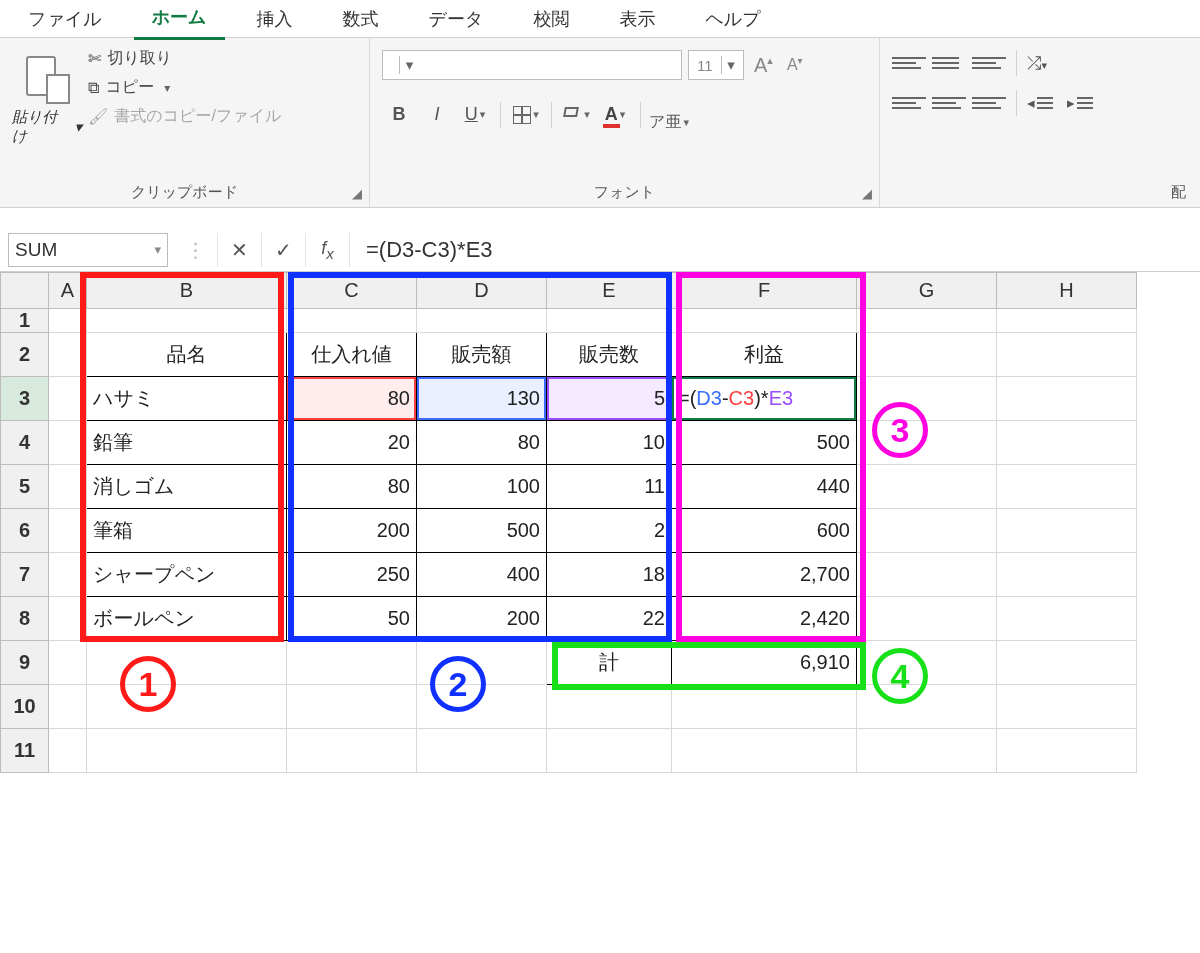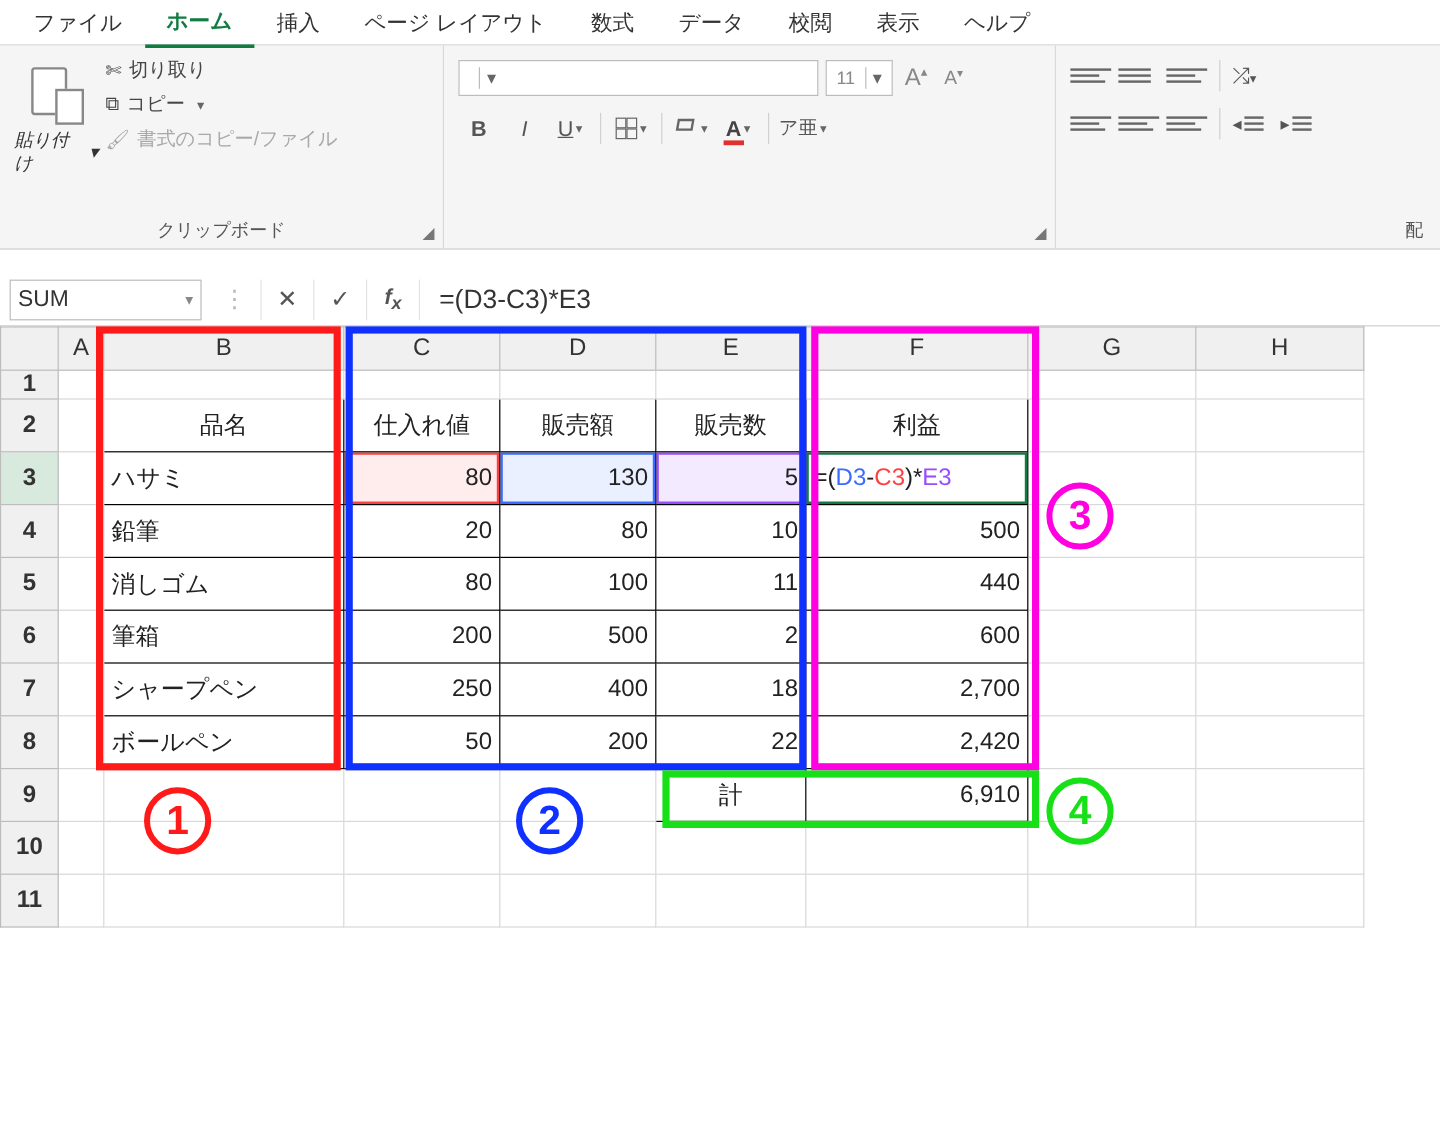--- a/index.html
+++ b/index.html
@@ -14,21 +14,21 @@
     position: relative;
   }
   
   .ribbon-tabs {
     display: flex;
     align-items: center;
     height: 38px;
     background: #fff;
     border-bottom: 1px solid #d0d0d0;
     padding-left: 10px;
-    gap: 1px;
+    gap: 14px;
   }
   .ribbon-tab {
     padding: 8px 18px;
     color: #333;
     font-size: 18px;
     cursor: pointer;
   }
   .ribbon-tab.active {
     color: #107c41;
     border-bottom: 3px solid #107c41;
@@ -114,21 +114,21 @@
   .fbtn .underline { text-decoration: underline; }
   .fbtn .dd { font-size:11px; margin-left:2px; color:#666;}
   .border-icon {
     width:18px; height:18px; display:grid; grid-template-columns:1fr 1fr; grid-template-rows:1fr 1fr;
   }
   .border-icon div { border:1px solid #666; }
   .fill-icon { width:18px;height:16px; }
   .fill-icon .bucket { width:14px;height:10px;border:2px solid #666; transform: skewX(-10deg);}
   .fontcolor-A { position:relative; display:inline-block; font-weight:bold; color:#444;}
   .fontcolor-A::after { content:""; position:absolute; left:-2px; right:-2px; bottom:-3px; height:4px; background:#e03030;}
-  .ruby-icon { font-size:16px; }
+  .ruby-icon { font-size:16px;margin-top:15px; }
   .sep { width:1px; height:26px; background:#d0d0d0; margin:0 4px;}
   
   .align-body { display:flex; flex-direction:column; gap:14px; padding-top:4px; flex:1;}
   .align-row { display:flex; gap:6px; align-items:center;}
   .align-btn {
     width:34px; height:26px; display:flex; flex-direction:column; justify-content:center; gap:3px;
   }
   .align-btn span { height:2px; background:#666; }
   .align-btn.top span:nth-child(1){width:100%;} .align-btn.top span:nth-child(2){width:70%;} .align-btn.top span:nth-child(3){width:85%;}
   .align-btn.mid { justify-content:center;} .align-btn.mid span{width:80%;}
@@ -143,21 +143,21 @@
   }
   .name-box {
     width:160px; height:34px; border:1px solid #bcbcbc; margin-left:8px;
     display:flex; align-items:center; justify-content:space-between; padding:0 6px;
     font-size:19px; color:#333;
   }
   .name-box .dd{ color:#888; font-size:13px;}
   .fx-btns { display:flex; align-items:center; gap:0; margin-left:6px;}
   .fx-btn { width:44px; height:34px; display:flex; align-items:center; justify-content:center; color:#555; font-size:20px; border-right:1px solid #e3e3e3;}
   .fx-btn.dots{ color:#b8b8b8;}
-  .fx-label { font-style:italic; font-size:18px;font-weight:bold;}
+  .fx-label { font-style:italic; font-size:18px;}
   .formula-input {
     flex:1; height:34px; display:flex; align-items:center; padding-left:16px;
     font-size:22px; color:#333;
   }
   
   .grid-wrap { position:relative; }
   table.sheet { border-collapse:collapse; table-layout:fixed; }
   .sheet th, .sheet td {
     border:1px solid #d8d8d8; height:44px; padding:0 6px; font-size:20px;
     background:#fff; color:#222;
@@ -200,21 +200,20 @@
   .circ.pink{color:#ff00e0;border-color:#ff00e0;}
   .circ.green{color:#18e018;border-color:#18e018;}
 </style>
 </head>
 <body>
 
 <div class="ribbon-tabs">
   <div class="ribbon-tab">ファイル</div>
   <div class="ribbon-tab active">ホーム</div>
   <div class="ribbon-tab">挿入</div>
-  <div class="ribbon-tab">ページ レイアウト</div>
   <div class="ribbon-tab">数式</div>
   <div class="ribbon-tab">データ</div>
   <div class="ribbon-tab">校閲</div>
   <div class="ribbon-tab">表示</div>
   <div class="ribbon-tab">ヘルプ</div>
 </div>
 
 <div class="ribbon">
 
   <div class="ribbon-group" style="width:370px">
@@ -295,20 +294,21 @@
           <span class="fontcolor-A">A</span>
             <span class="dd">▾</span>
         </div>
         <div class="sep"></div>
         <div class="fbtn ruby-icon">
           <span>ア亜</span>
             <span class="dd">▾</span>
         </div>
       </div>
     </div>
+    <div class="ribbon-group-label">フォント</div>
     <div class="launcher">◢</div>
   </div>
 
   <div class="ribbon-group" style="flex:1;border-right:none">
     <div class="align-body">
       <div class="align-row">
         <div class="align-btn top">
             <span></span>
             <span></span>
             <span></span>

